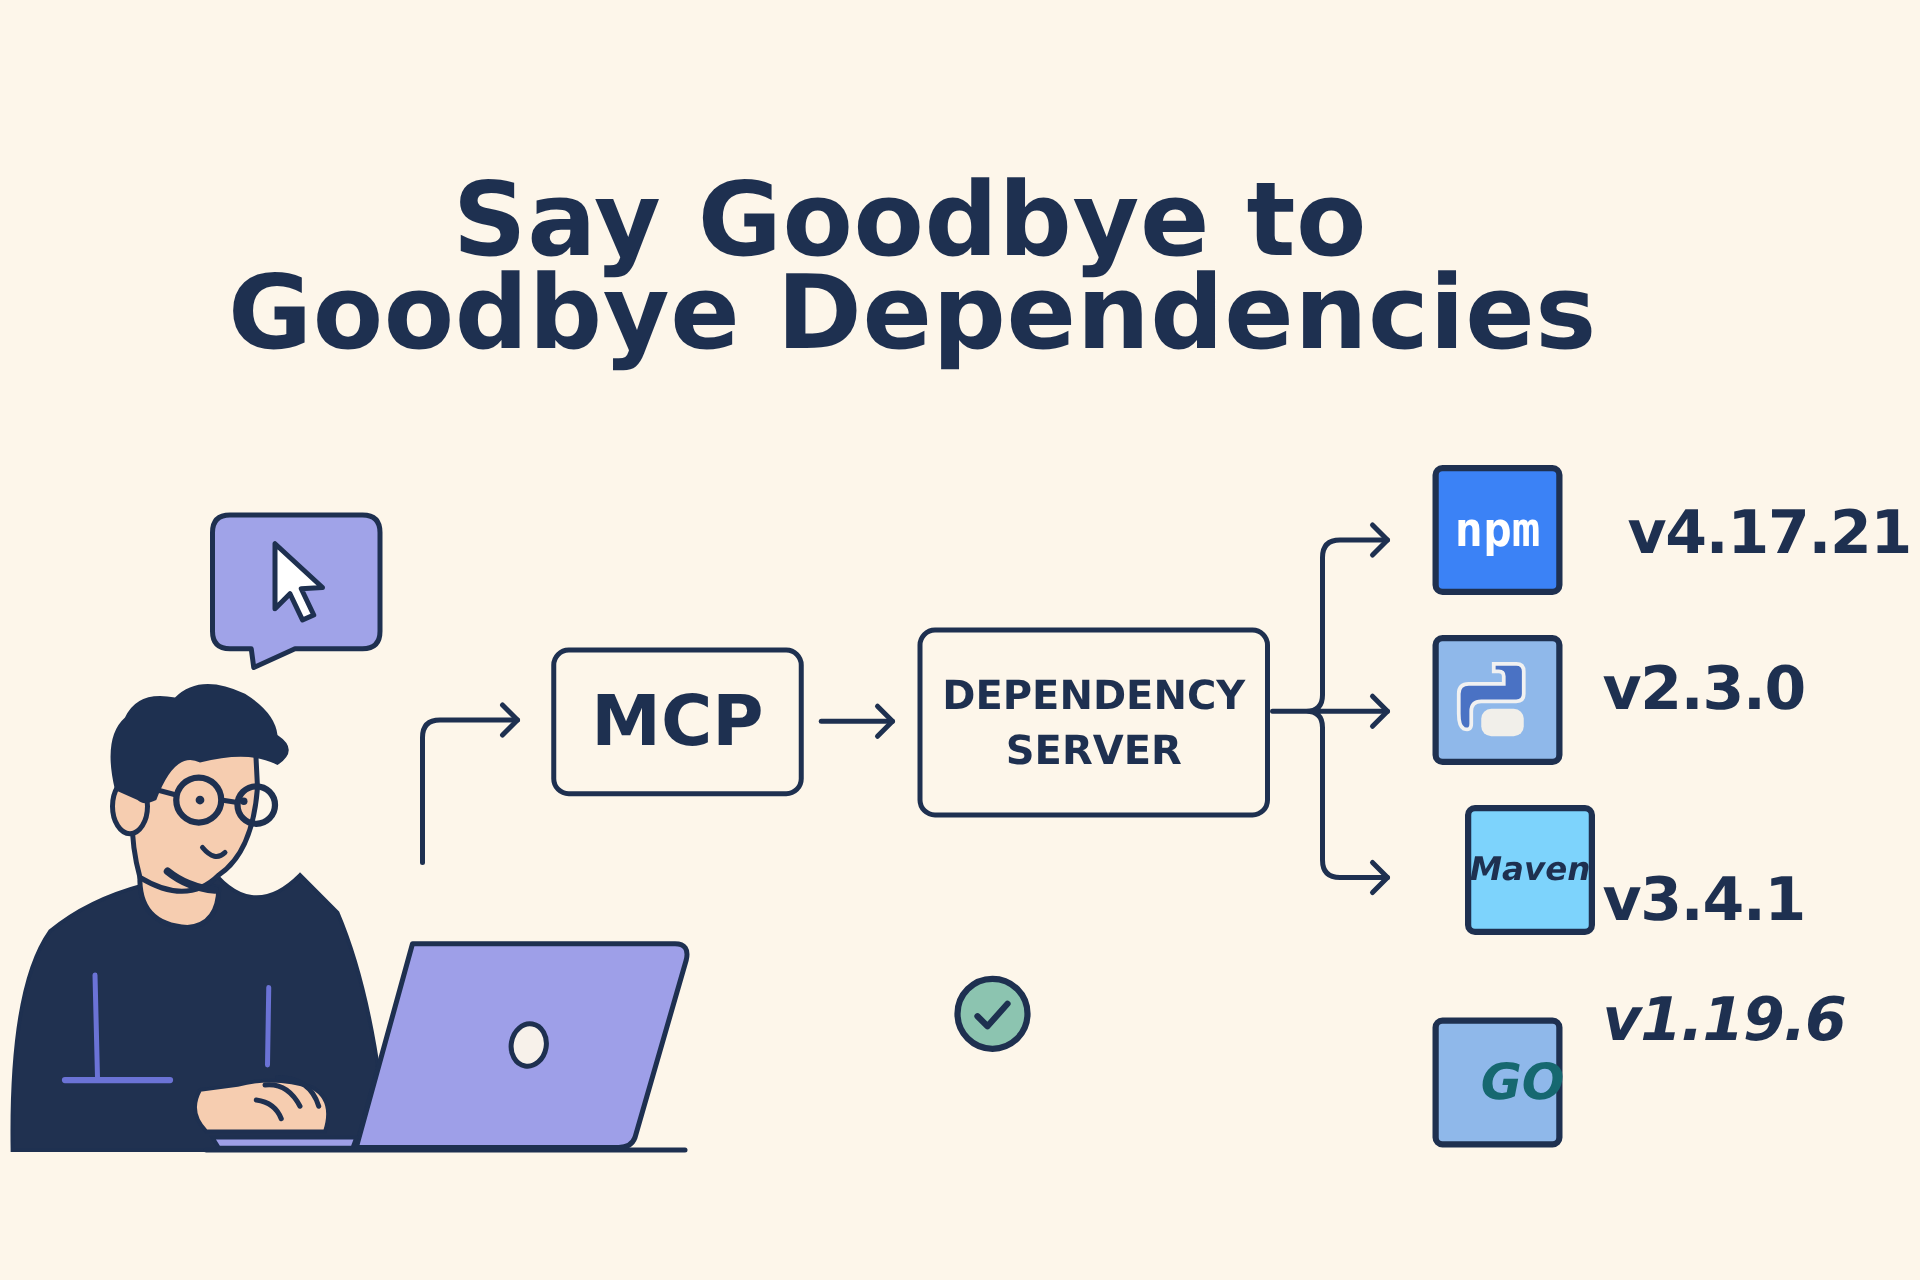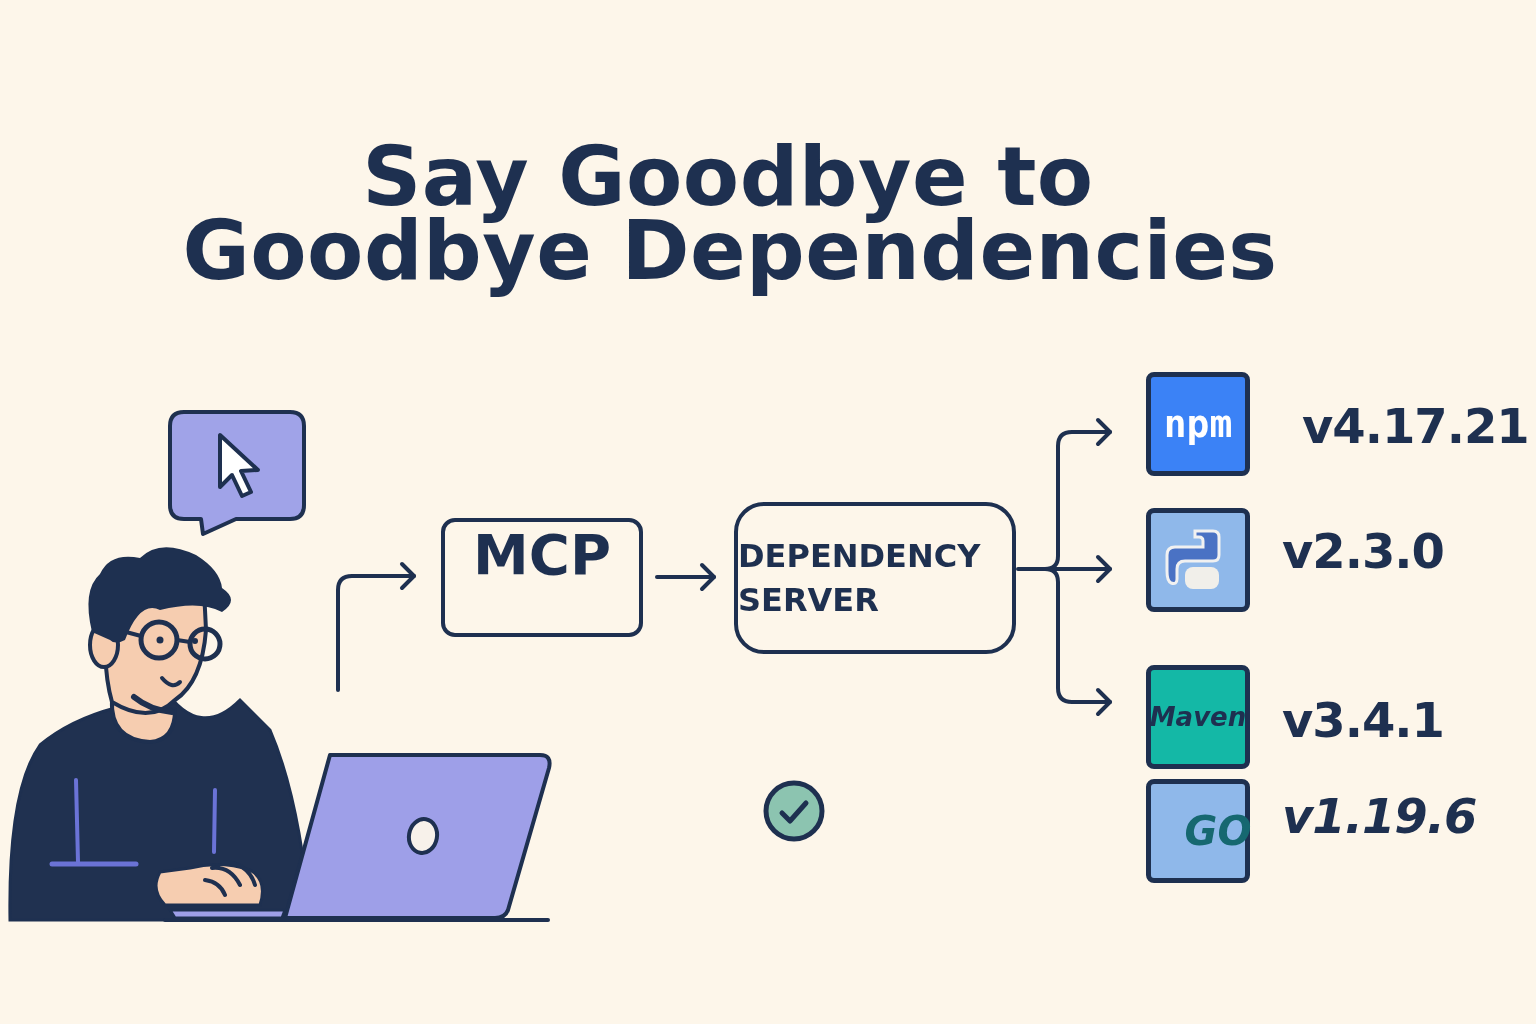--- a/index.html
+++ b/index.html
@@ -1,29 +1,29 @@
 <!DOCTYPE html>
 <html><head>
   <meta charset="utf-8">
   <style>
     html, body { margin:0; padding:0; }
     body { width:1536px; height:1024px; background:#fdf6ea; position:relative; overflow:hidden; font-family:"Liberation Sans", sans-serif; color:#1e3050; }
     .title { position:absolute; left:0; width:1460px; text-align:center; font-weight:700; font-size:82px; letter-spacing:0.5px; color:#1e3050; line-height:1; font-family:"DejaVu Sans", sans-serif; }
     .t1 { top:100px; left:0; width:1456px;margin-top:36px; }
     .t2 { top:210px; left:0; width:1460px; }
     svg.canvas { position:absolute; left:0; top:0; }
-    .box { position:absolute; border:4px solid #1e3050; border-radius:14px; box-sizing:border-box; display:flex; align-items:flex-start; justify-content:center; text-align:center; background:#fdf6ea; }
+    .box { position:absolute; border:4px solid #1e3050; border-radius:14px; box-sizing:border-box; display:flex; align-items:center; justify-content:center; text-align:center; background:#fdf6ea; }
     .mcp { left:441px; top:518px; width:202px; height:119px; font-size:56px; font-weight:700; font-family:"DejaVu Sans", sans-serif; }
-    .dep { left:734px; top:502px; width:282px; height:152px; font-size:32px; font-weight:700; line-height:44px; font-family:"DejaVu Sans", sans-serif; flex-direction:column;border-radius:30px; }
+    .dep { left:734px; top:502px; width:282px; height:152px; font-size:32px; font-weight:700; line-height:44px; font-family:"DejaVu Sans", sans-serif; flex-direction:column; }
     .logo { position:absolute; left:1146px; width:104px; height:104px; border:5px solid #1e3050; border-radius:8px; box-sizing:border-box; display:flex; align-items:center; justify-content:center; }
     .ver { position:absolute; left:1282px; font-size:48px; font-weight:700; font-family:"DejaVu Sans", sans-serif; color:#1e3050; letter-spacing:-1px; }
     .npm { top:372px; background:#3b82f6; color:#fff; font-size:38px; font-weight:700; font-family:"DejaVu Sans Mono", monospace; }
     .py { top:508px; background:#8fb8ea; }
-    .mvn { top:665px; background:#14b8a6; font-size:26px; font-style:italic; font-weight:700; color:#1e3050; font-family:"DejaVu Sans", sans-serif; }
-    .go { top:779px; background:#8fb8ea; color:#166870; font-size:40px; font-weight:700; font-family:"DejaVu Sans", sans-serif; font-style:italic;padding-left:40px; }
+    .mvn { top:644px; background:#7dd3fc; font-size:26px; font-style:italic; font-weight:700; color:#1e3050; font-family:"DejaVu Sans", sans-serif;margin-left:26px; }
+    .go { top:814px; background:#8fb8ea; color:#166870; font-size:40px; font-weight:700; font-family:"DejaVu Sans", sans-serif; font-style:italic;padding-left:40px; }
   </style>
 </head>
 <body>
 
 <div class="title t1">Say Goodbye to</div>
 <div class="title t2">Goodbye Dependencies</div>
 
 <svg class="canvas" width="1536" height="1024" viewBox="0 0 1536 1024">
 
   <g>

